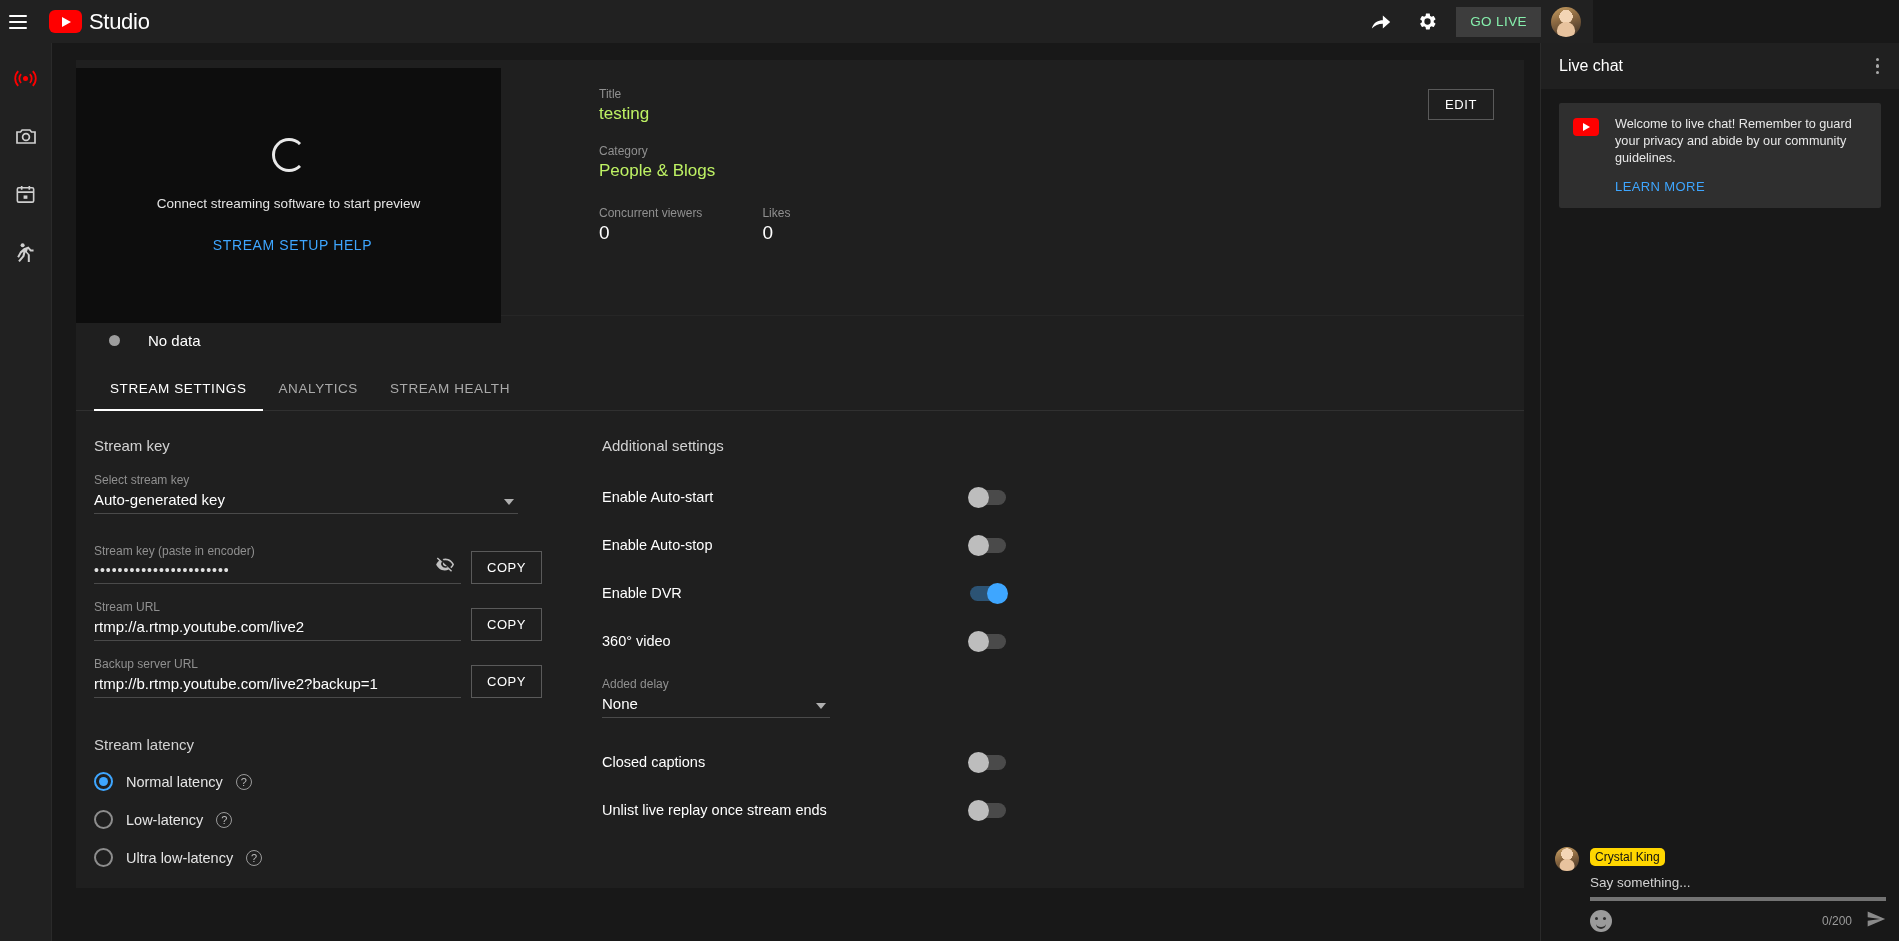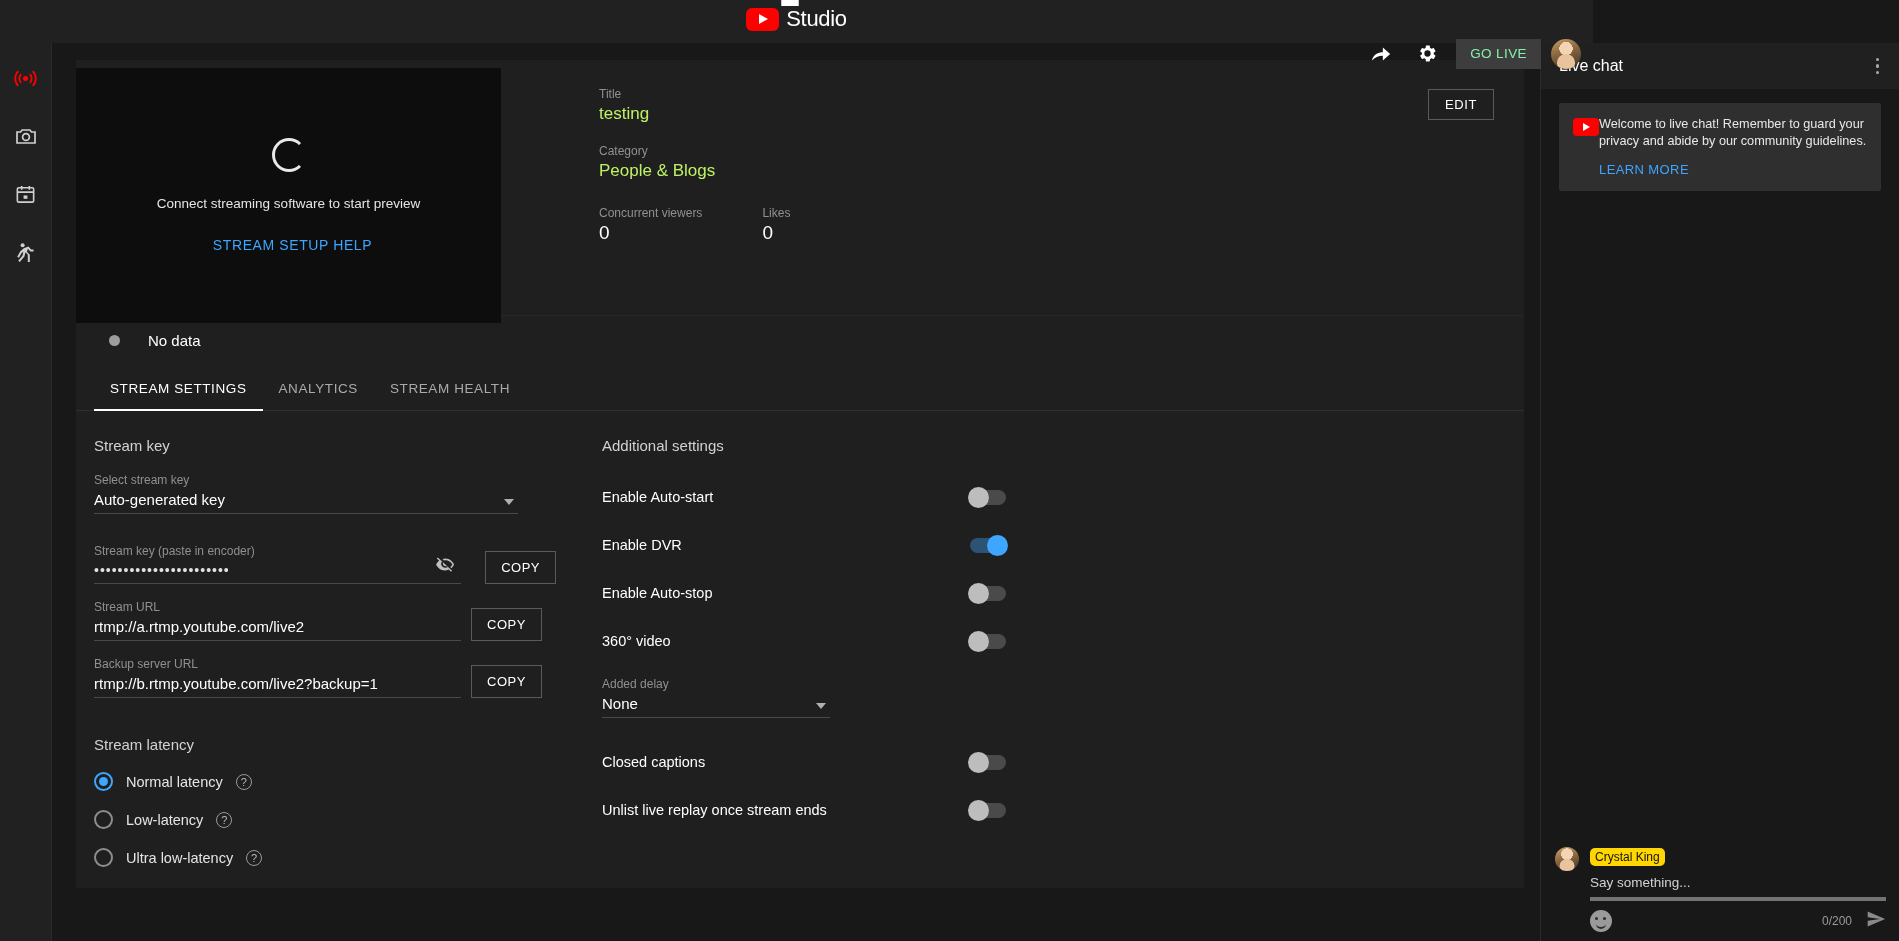--- a/index.html
+++ b/index.html
@@ -8,21 +8,20 @@
     background: #181818;
     font-family: "Liberation Sans", sans-serif;
     color: #fff; overflow: hidden;
   }
 
   
   .topbar {
     position: absolute; top: 0; left: 0; width: 1593px; height: 43px;
     background: #212121; display: flex; align-items: center;
     z-index: 50;
-    flex-direction: column;
   }
   .hamburger { width: 18px; height: 14px; margin-left: 9px; margin-right: 22px;
     display: flex; flex-direction: column; justify-content: space-between; cursor: pointer; }
   .hamburger i { display: block; height: 2px; background: #fff; border-radius: 1px; }
   .yt-logo { display: flex; align-items: center; gap: 7px; }
   .yt-play {
     width: 33px; height: 23px; background: #ff0000; border-radius: 6px;
     display: flex; align-items: center; justify-content: center;
   }
   .yt-play::after { content: ""; border-left: 9px solid #fff; border-top: 5.5px solid transparent;
@@ -149,21 +148,21 @@
   
   .chat { position: absolute; top: 43px; right: 0; width: 359px; height: 898px; background: #181818;
     border-left: 1px solid #2a2a2a; }
   .chat-head { height: 46px; display: flex; align-items: center; padding: 0 12px 0 18px;
     background: #202020; }
   .chat-title { font-size: 16px; color: #fff; }
   .kebab { margin-left: auto; display: flex; flex-direction: column; gap: 3px; cursor: pointer;
     padding: 8px; }
   .kebab i { width: 3.5px; height: 3.5px; border-radius: 50%; background: #aaa; display: block; }
   .chat-notice { margin: 14px 18px 0; background: #2f2f2f; border-radius: 2px;
-    padding: 13px 14px 14px; display: flex; gap: 0; }
+    padding: 13px 14px 14px; display: flex; gap: 16px; }
   .notice-badge { width: 26px; height: 18px; background: #ff0000; border-radius: 4px; flex: none;
     display: flex; align-items: center; justify-content: center; margin-top: 2px; }
   .notice-badge::after { content: ""; border-left: 7px solid #fff; border-top: 4px solid transparent;
     border-bottom: 4px solid transparent; margin-left: 1px; }
   .notice-text { font-size: 12.7px; line-height: 17px; color: #e8e8e8; }
   .notice-link { display: block; margin-top: 12px; color: #3ea6ff; font-size: 13px;
     font-weight: 500; letter-spacing: .4px; cursor: pointer; }
 
   .chat-input-wrap { position: absolute; bottom: 0; left: 0; width: 359px; padding: 14px 14px 8px;
     background: #181818; }
@@ -295,21 +294,21 @@
         <div class="sec-title">Stream key</div>
 
         <div class="field">
           <div class="underline-input" style="width:424px;">
             <div class="ui-label">Select stream key</div>
             <div class="ui-value">Auto-generated key</div>
             <div class="caret"></div>
           </div>
         </div>
 
-        <div class="field field-row" style="margin-top:30px;justify-content:space-between;">
+        <div class="field field-row" style="margin-top:30px;">
           <div class="underline-input" style="width:367px; position:relative;">
             <div class="ui-label">Stream key (paste in encoder)</div>
             <div class="ui-value masked">•••••••••••••••••••••••</div>
             <span class="eye-btn">
               <svg width="19" height="19" viewBox="0 0 24 24" fill="#c0c0c0">
                 <path d="M12 6.5c3.8 0 7 2.2 8.6 5.5-.6 1.3-1.5 2.4-2.6 3.3l1.4 1.4c1.5-1.3 2.7-2.9 3.4-4.7C21 8 16.9 4.5 12 4.5c-1.3 0-2.6.3-3.7.7l1.6 1.6c.7-.2 1.4-.3 2.1-.3zM2.3 3 1 4.3l3 3C2.2 8.6 1 10.2.2 12c1.8 4 5.9 7.5 10.8 7.5 1.8 0 3.5-.4 5-1.2l3 3 1.3-1.3L2.3 3zm5.1 5.1 1.5 1.5c-.1.4-.2.8-.2 1.4a3.3 3.3 0 0 0 4.6 3l1.5 1.5c-.8.4-1.8.6-2.8.6a5.1 5.1 0 0 1-4.6-7.9z"></path>
               </svg>
             </span>
           </div>
           <button class="copy-btn">COPY</button>
@@ -353,28 +352,28 @@
       <div class="col-right">
         <div class="sec-title">Additional settings</div>
 
         <div class="toggle-row">
           <span class="toggle-label">Enable Auto-start</span>
           <span class="toggle">
               <span class="knob"></span>
             </span>
         </div>
         <div class="toggle-row">
+          <span class="toggle-label">Enable Auto-stop</span>
+          <span class="toggle">
+              <span class="knob"></span>
+            </span>
+        </div>
+        <div class="toggle-row">
           <span class="toggle-label">Enable DVR</span>
           <span class="toggle on">
-              <span class="knob"></span>
-            </span>
-        </div>
-        <div class="toggle-row">
-          <span class="toggle-label">Enable Auto-stop</span>
-          <span class="toggle">
               <span class="knob"></span>
             </span>
         </div>
         <div class="toggle-row">
           <span class="toggle-label">360° video</span>
           <span class="toggle">
               <span class="knob"></span>
             </span>
         </div>
 

